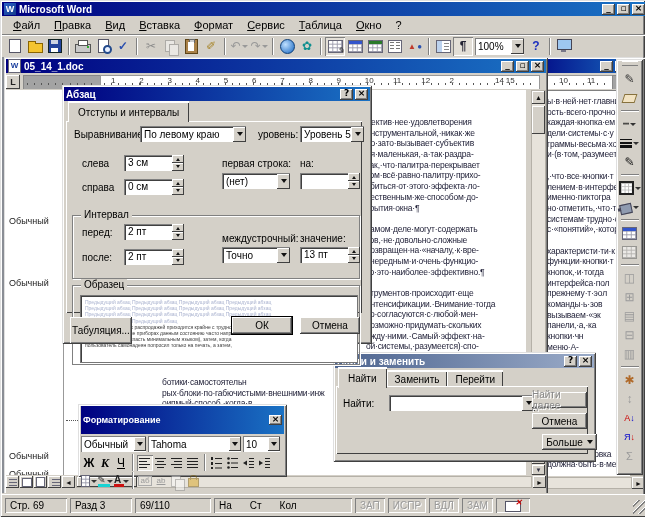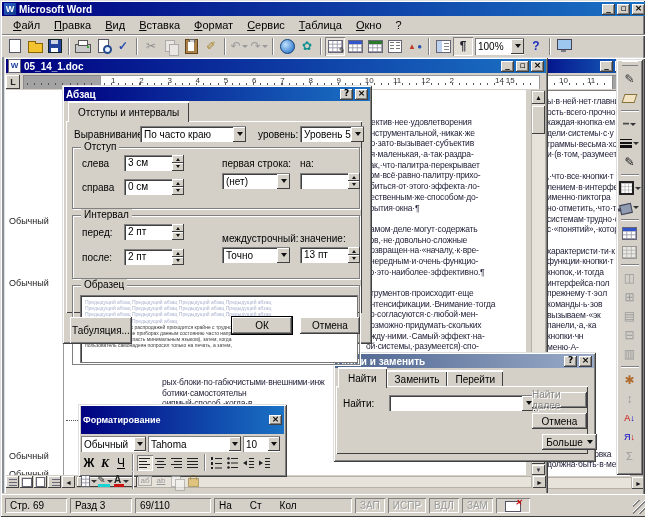--- a/index.html
+++ b/index.html
@@ -349,21 +349,21 @@
           <div id="style-labels">
               <div style="position: absolute; left: 3px; top: 126px;">Обычный</div>
               <div style="position: absolute; left: 3px; top: 188px;">Обычный</div>
               <div style="position: absolute; left: 3px; top: 361px;">Обычный</div>
               <div style="position: absolute; left: 3px; top: 379px;">Обычный</div>
             </div>
         </div>
 
         <div class="abs" style="left:58px;top:0;width:462px;height:385px;background:#fff">
           <div id="fg-right-col" class="dtext abs" style="left:302px;top:27px;width:160px;height:330px"><div>ъектив·нее·удовлетворения</div><div>инструментальной,·никак·же</div><div>но·зато·вызывает·субъектив</div><div>ая·маленькая,·а·так·раздра-</div><div>так,·что·палитра·перекрывает</div><div>том·всё·равно·палитру·прихо-</div><div>сбиться·от·этого·эффекта·ло-</div><div>чественным·же·способом·до-</div><div>крытия·окна·¶</div><div></div><div>самом·деле·могут·содержать</div><div>тов,·не·довольно·сложные</div><div>возвращен·на·«началу,·к·вре-</div><div>очередным·и·очень·функцио-</div><div>то·это·наиболее·эффективно.¶</div><div></div><div>струментов·происходит·еще</div><div>интенсификации.·Внимание·тогда</div><div>хо·согласуются·с·любой·мен-</div><div>возможно·придумать·скольких</div><div>ежду·ними.·Самый·эффект·на-</div><div>ой·системы,·разумеется)·спо-</div><div>граммами,·соответственно·то-</div><div>щий·способ.·В·Windows,·из-за</div><div>окна·окон,·и·мышь·с·нижние</div></div>
-          <div id="fg-mid-frag" class="dtext abs" style="left:98px;top:286px;width:178px;height:64px;line-height:12.2px"><div>рых·блоки·по·габючистыми·внешними·инж</div><div>ботики·самостоятельн</div><div>оипмый·способ,·когда·в</div><div>клавиатурного·переключ</div><div>клавиш·Ctrl+F6.·Попроб</div></div>
+          <div id="fg-mid-frag" class="dtext abs" style="left:98px;top:286px;width:178px;height:64px;line-height:12.2px"><div>ботики·самостоятельн</div><div>рых·блоки·по·габючистыми·внешними·инж</div><div>оипмый·способ,·когда·в</div><div>клавиатурного·переключ</div><div>клавиш·Ctrl+F6.·Попроб</div></div>
           <div class="dotted" style="left:2px;top:330px;width:176px"></div>
         </div>
 
         <div class="sbv abs" style="right:0;top:0;width:15px;height:385px">
           <div class="sbtn abs" style="right:1px;top:1px;width:13px;height:13px">▲</div>
           <div class="thumb abs" style="right:1px;top:16px;width:13px;height:28px"></div>
           <div class="sbtn abs" style="right:1px;bottom:33px;width:13px;height:13px">▼</div>
           <div class="sbtn abs" style="right:1px;bottom:22px;width:13px;height:10px;font-size:6px;color:#334">▲</div>
           <div class="sbtn abs" style="right:1px;bottom:11px;width:13px;height:10px;font-size:6px">●</div>
           <div class="sbtn abs" style="right:1px;bottom:0;width:13px;height:10px;font-size:6px;color:#334">▼</div>
@@ -470,36 +470,33 @@
         <span class="wbtn">×</span>
       </span>
     </div>
     <div class="tabstrip" style="left:6px;top:17px" id="para-tabs">
         <span class="tab active">Отступы и интервалы</span>
       </div>
     <div class="tabbody" style="left:4px;top:36px;width:296px;height:192px"></div>
 
     <div class="lbl" style="left:12px;top:44px">Выравнивание:</div>
     <div class="combo" style="left:78px;top:41px;width:102px">
-      <span>По часто краю</span>
+      <span>По левому краю</span>
       <span class="cb">
           <i class="tri"></i>
         </span>
     </div>
     <div class="lbl" style="left:196px;top:44px">уровень:</div>
     <div class="combo" style="left:238px;top:41px;width:60px">
       <span>Уровень 5</span>
       <span class="cb">
           <i class="tri"></i>
         </span>
     </div>
 
-    <div class="grp" style="left:10px;top:62px;width:286px;height:60px">
-      <span class="leg">Отступ</span>
-    </div>
     <div class="lbl" style="left:20px;top:73px">слева</div>
     <div class="spin" style="left:62px;top:70px;width:56px">
       <span class="val">3 см</span>
       <span class="spins">
           <span class="spb">
             <i class="trU"></i>
           </span>
           <span class="spb">
             <i class="trD"></i>
           </span>

